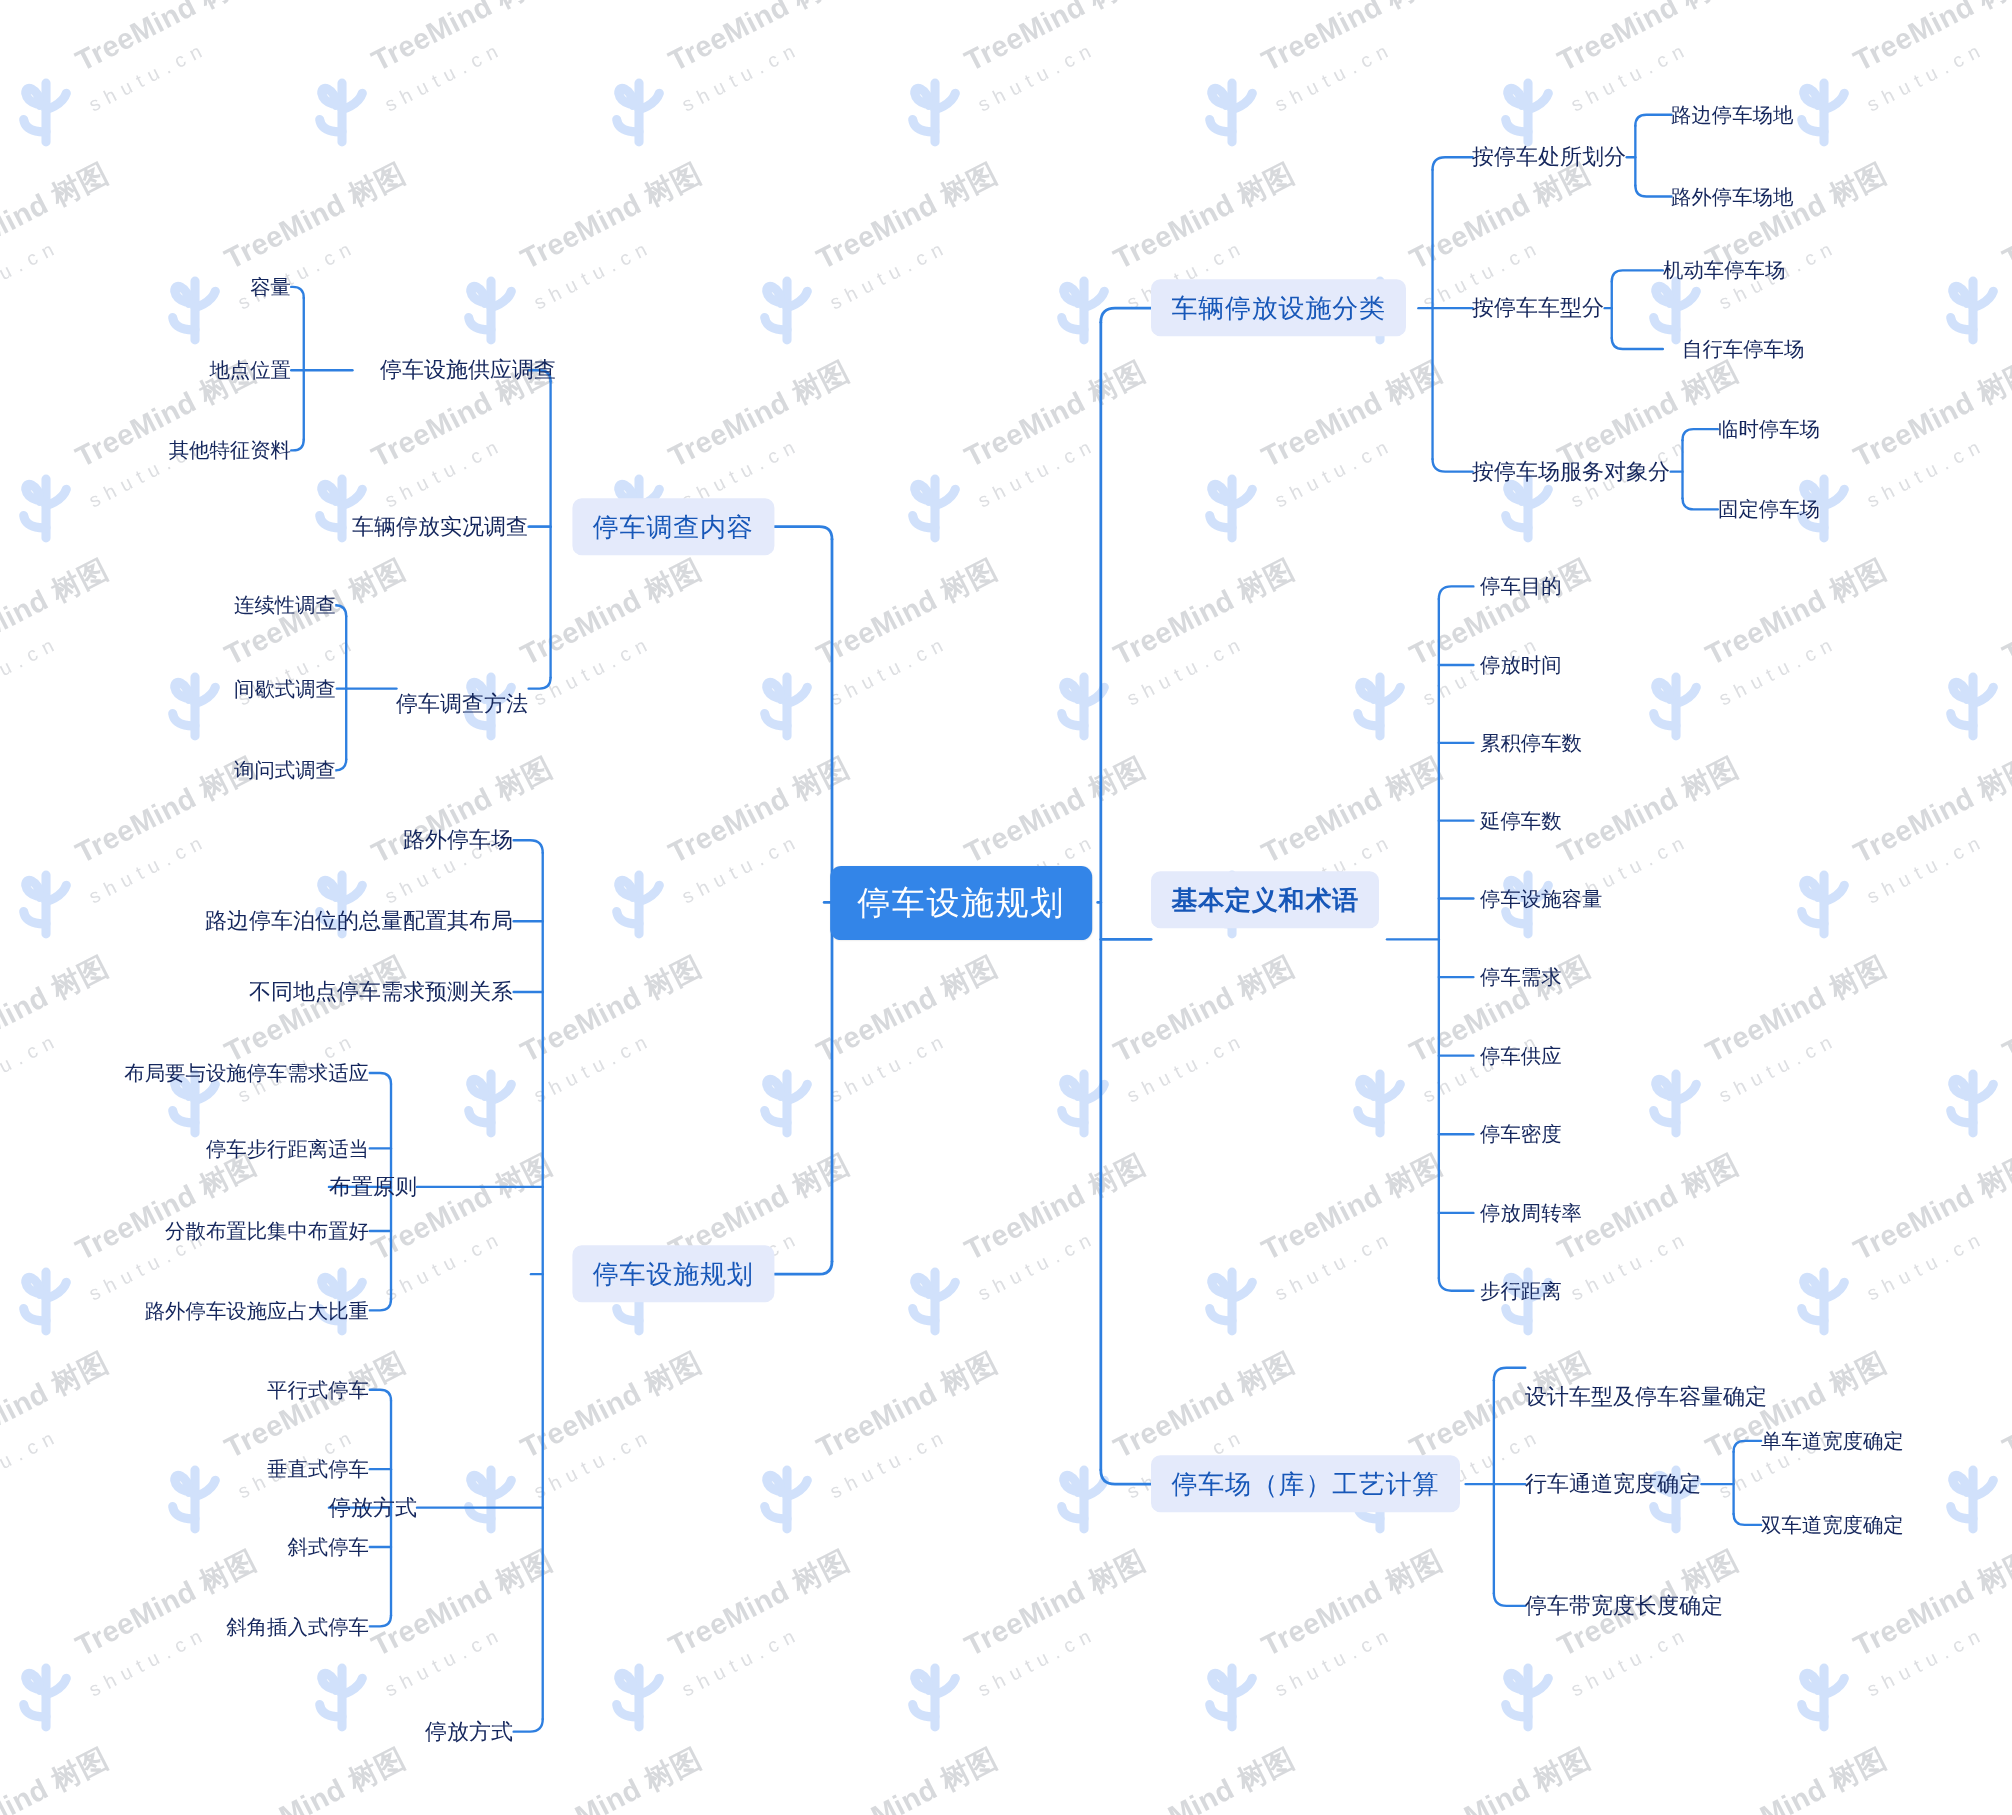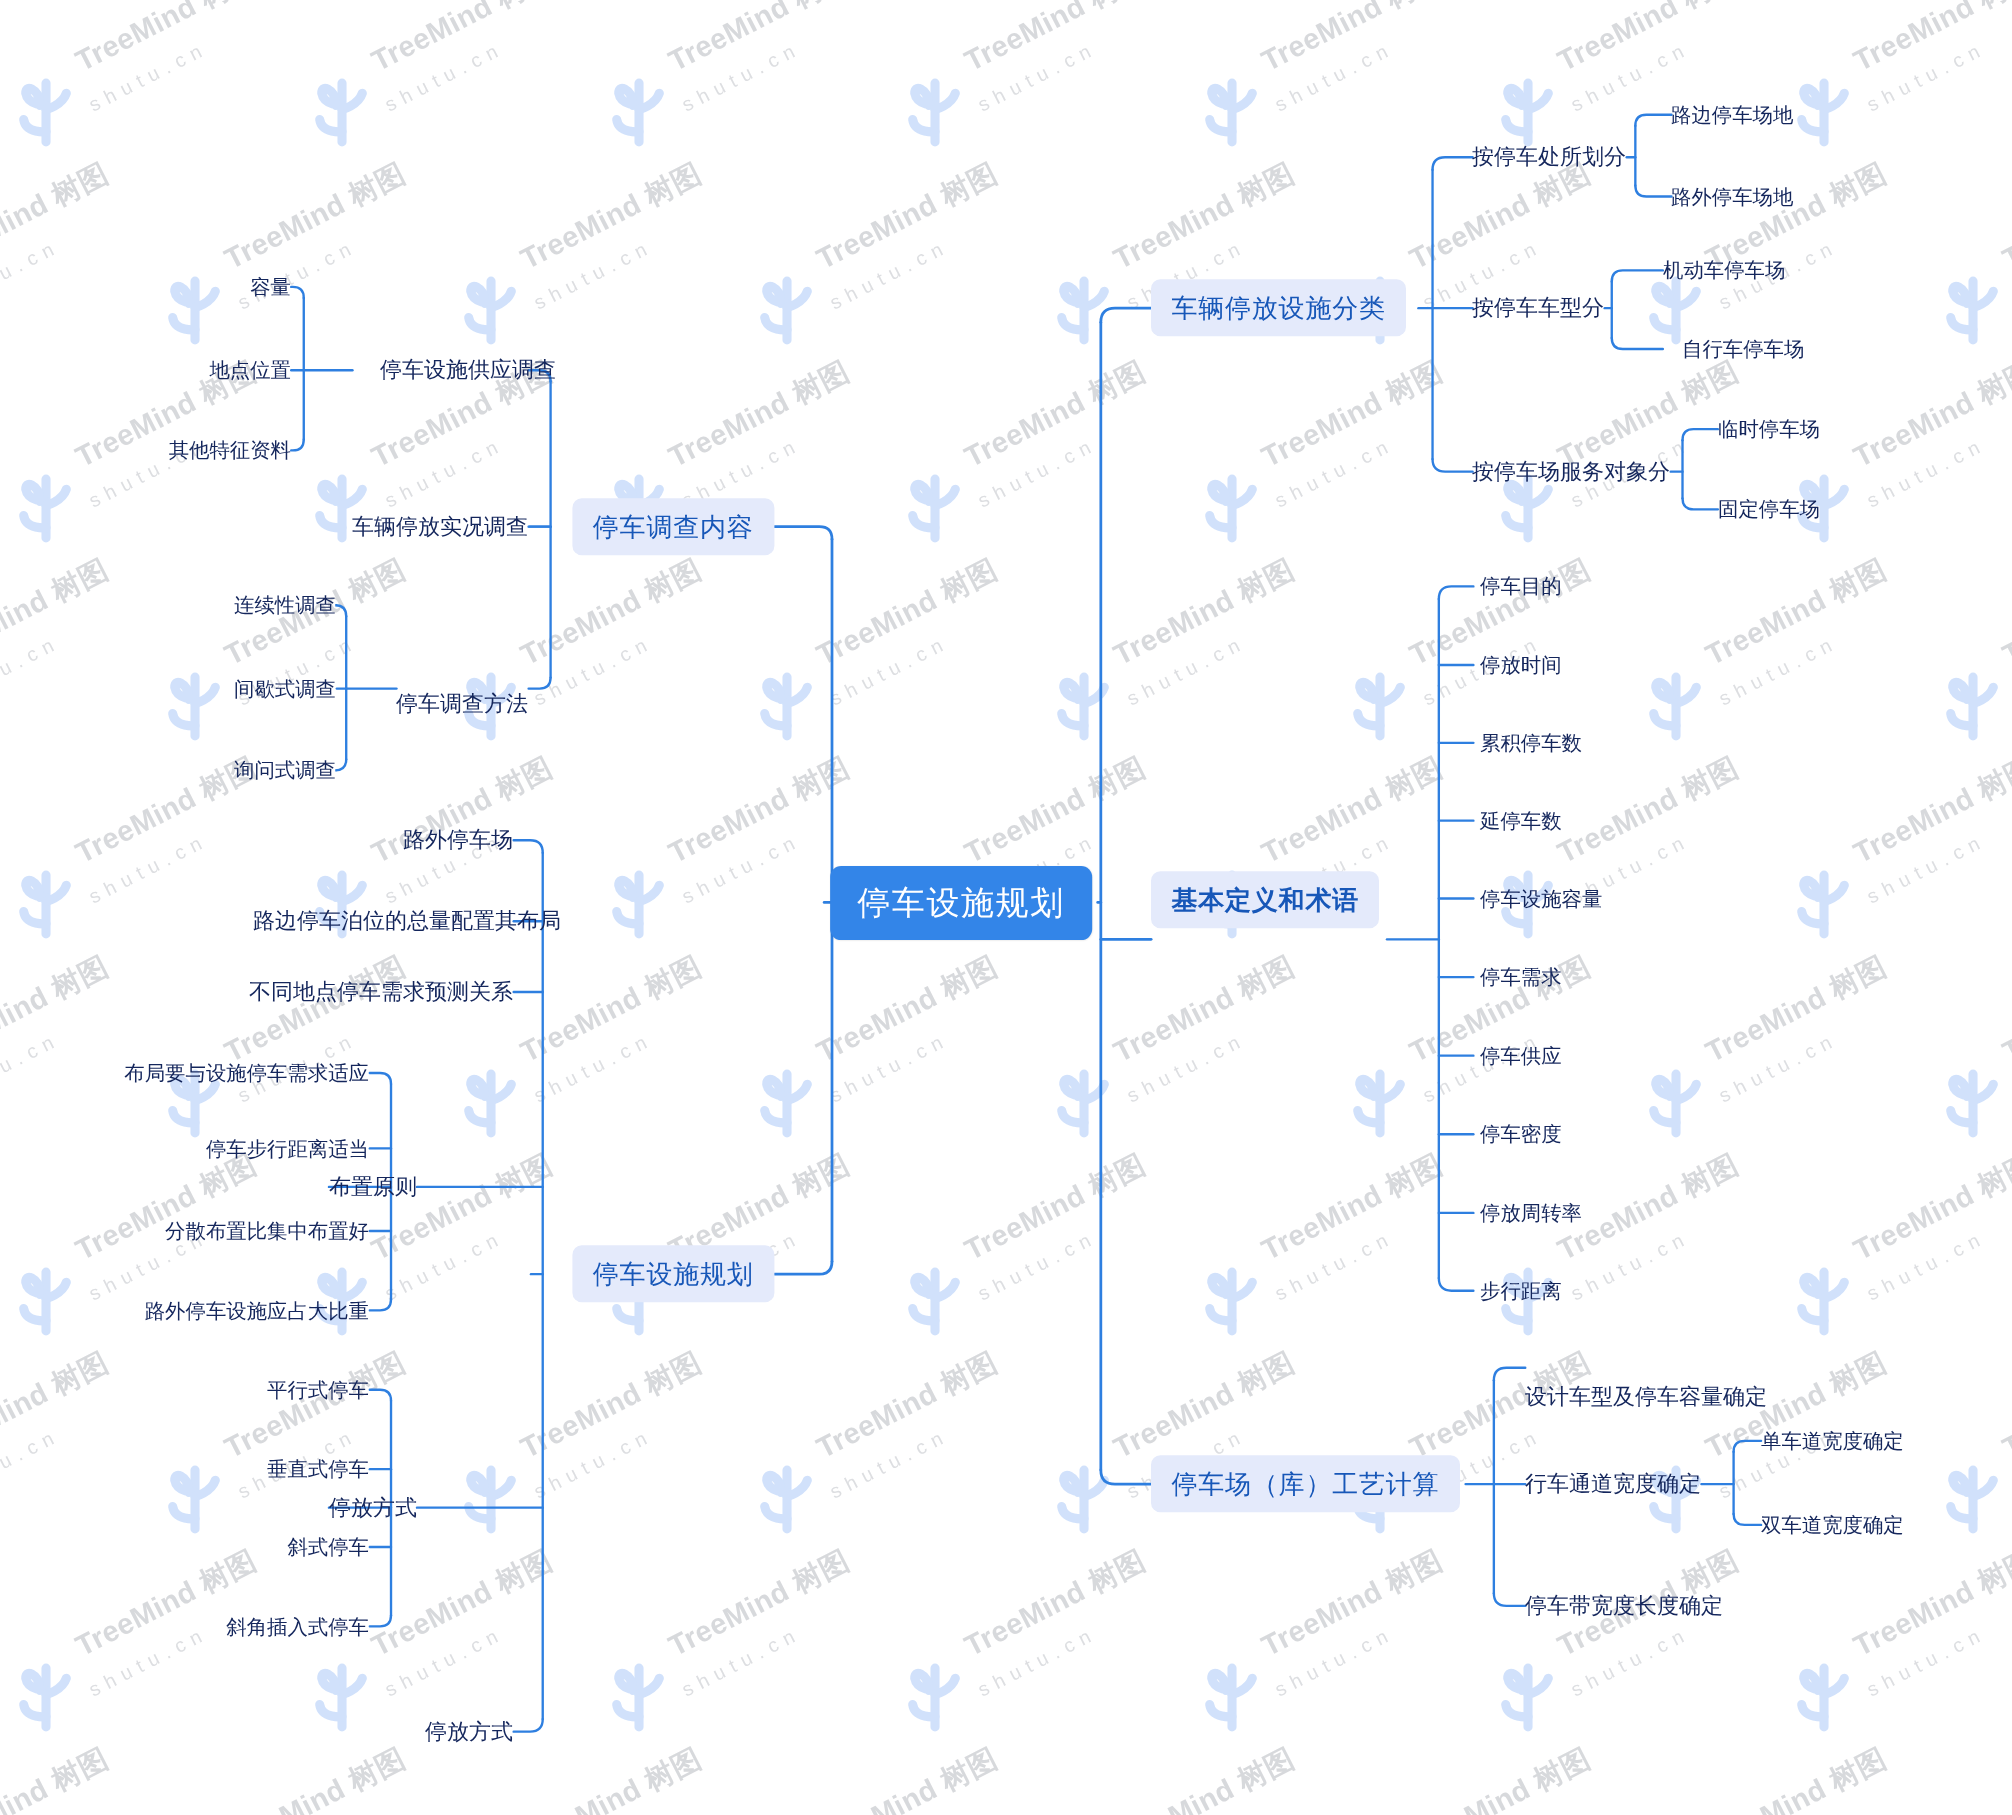--- a/index.html
+++ b/index.html
@@ -949,21 +949,21 @@
       <div class="node branch n-left" style="left: 556px; top: 370px;">停车设施供应调查</div>
       <div class="node leaf n-left" style="left: 291px; top: 287px;">容量</div>
       <div class="node leaf n-left" style="left: 291px; top: 370px;">地点位置</div>
       <div class="node leaf n-left" style="left: 291px; top: 450px;">其他特征资料</div>
       <div class="node branch n-left" style="left: 528px; top: 527px;">车辆停放实况调查</div>
       <div class="node branch n-left" style="left: 528px; top: 689px; margin-top: 15px;">停车调查方法</div>
       <div class="node leaf n-left" style="left: 336px; top: 605px;">连续性调查</div>
       <div class="node leaf n-left" style="left: 336px; top: 689px;">间歇式调查</div>
       <div class="node leaf n-left" style="left: 336px; top: 770px;">询问式调查</div>
       <div class="node branch n-left" style="left: 513px; top: 840px;">路外停车场</div>
-      <div class="node branch n-left" style="left: 513px; top: 921px; margin-left: 48px;">路边停车泊位的总量配置其布局</div>
+      <div class="node branch n-left" style="left: 513px; top: 921px;">路边停车泊位的总量配置其布局</div>
       <div class="node branch n-left" style="left: 513px; top: 992px;">不同地点停车需求预测关系</div>
       <div class="node branch n-left" style="left: 417px; top: 1187px;">布置原则</div>
       <div class="node leaf n-left" style="left: 369px; top: 1073px;">布局要与设施停车需求适应</div>
       <div class="node leaf n-left" style="left: 369px; top: 1149px;">停车步行距离适当</div>
       <div class="node leaf n-left" style="left: 369px; top: 1231px;">分散布置比集中布置好</div>
       <div class="node leaf n-left" style="left: 369px; top: 1311px;">路外停车设施应占大比重</div>
       <div class="node branch n-left" style="left: 417px; top: 1508px;">停放方式</div>
       <div class="node leaf n-left" style="left: 369px; top: 1390px;">平行式停车</div>
       <div class="node leaf n-left" style="left: 369px; top: 1469px;">垂直式停车</div>
       <div class="node leaf n-left" style="left: 369px; top: 1547px;">斜式停车</div>

